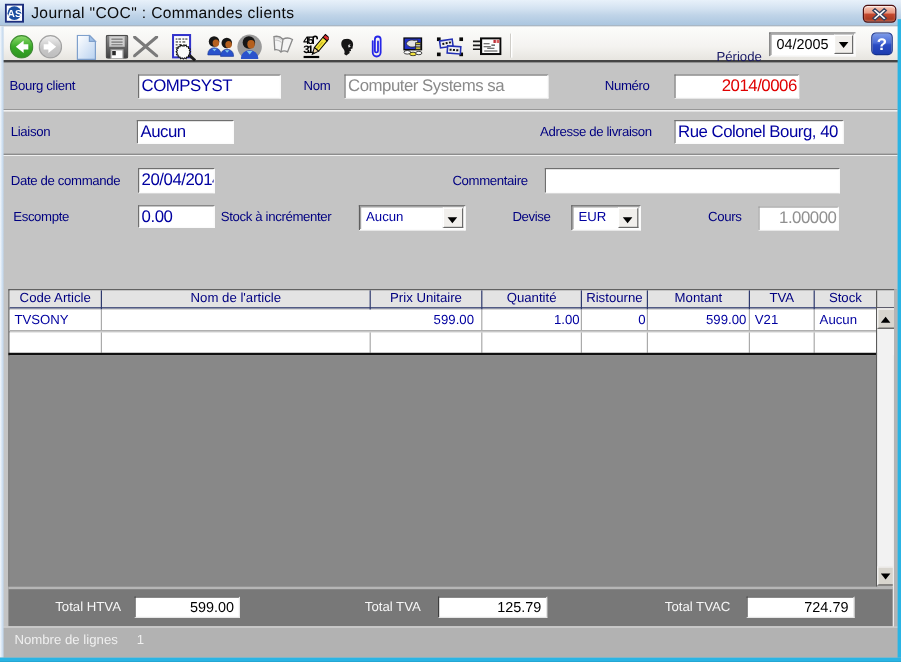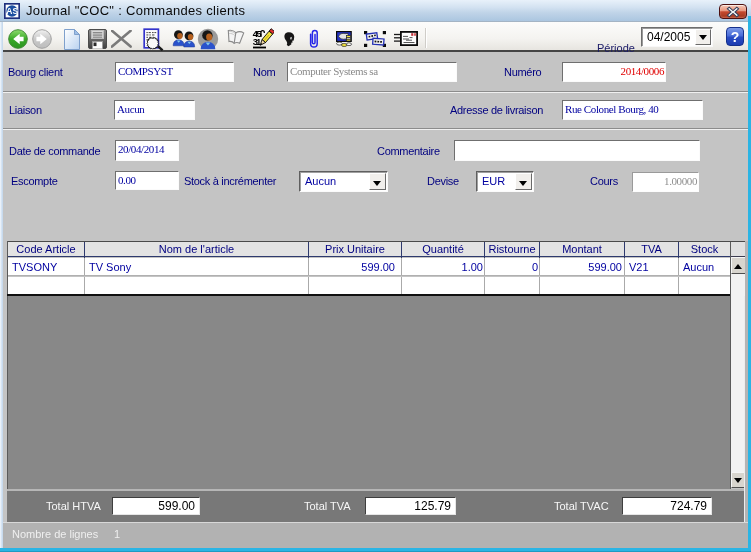--- a/index.html
+++ b/index.html
@@ -24,21 +24,21 @@
 #combo-periode { left:641px; top:27px; width:72px; height:20px; background:#fff;
   border:1px solid; border-color:#6e6e6e #f8f8f8 #f8f8f8 #6e6e6e; box-shadow:inset 1px 1px 0 #9b9b9b; }
 #combo-periode .txt { position:absolute; left:5px; top:2px; font-size:12px; color:#000; }
 #helpbtn { left:726px; top:27px; width:18px; height:19px; border-radius:4px;
   background:linear-gradient(#7c9ae8 0%, #4a6cd8 45%, #2a4cc4 55%, #1c3cb0 100%);
   border:1px solid #15308c; }
 #helpbtn span{ position:absolute; left:0; right:0; top:1px; text-align:center; font-size:14px; font-weight:bold; color:#fff; }
 
 .lbl { position:absolute; font-size:11px; color:#000080; letter-spacing:-0.3px; }
 .fld { position:absolute; background:#fff; border:1px solid; border-color:#6f6f6f #fbfbfb #fbfbfb #6f6f6f;
-  font-size:11px; color:#0000a0; line-height:17px; padding:0 1px 0 2px; letter-spacing:-0.4px; white-space:nowrap; overflow:hidden;font-family:Liberation Serif, serif; }
+  font-size:14px; color:#0000a0; line-height:17px; padding:0 1px 0 2px; letter-spacing:-0.4px; white-space:nowrap; overflow:hidden; }
 .sep { position:absolute; left:0; width:748px; height:2px;
   background:linear-gradient(#8c8c8c 0,#8c8c8c 50%,#f0f0f0 50%,#f0f0f0 100%); }
 .combo { position:absolute; background:#fff; border:1px solid; border-color:#5f5f5f #fbfbfb #fbfbfb #5f5f5f;
   box-shadow:inset 1px 1px 0 #a0a0a0; }
 .combo .txt { position:absolute; left:5px; top:3px; font-size:11px; color:#0000a0; }
 .combo .btn { position:absolute; right:1px; top:1px; bottom:1px; width:17px; background:#f1efec;
   border:1px solid; border-color:#ffffff #6a6a6a #6a6a6a #ffffff; }
 .combo .btn:after { content:""; position:absolute; left:3px; top:7px; width:0; height:0;
   border:4.5px solid transparent; border-top:5px solid #000; }
 
@@ -322,21 +322,20 @@
   <div class="hcell" style="left:301px; width:93px;">Prix Unitaire</div>
   <div class="hcell" style="left:394px; width:83px;">Quantité</div>
   <div class="hcell" style="left:477px; width:55px;">Ristourne</div>
   <div class="hcell" style="left:532px; width:85px;">Montant</div>
   <div class="hcell" style="left:617px; width:54px;">TVA</div>
   <div class="hcell" style="left:671px; width:51px; border-right:none;">Stock</div>
 </div>
 <div class="abs" id="hsb"></div>
 <div class="trow" style="top:258px; height:18px; border-bottom:1px solid #b0b0b0;">
   <div class="tcell" style="left:0; width:77px;">TVSONY</div>
-  <div class="tcell" style="left:77px; width:224px;">TV Sony</div>
   <div class="tcell num" style="left:301px; width:93px; padding-right:6px;">599.00</div>
   <div class="tcell num" style="left:394px; width:83px;">1.00</div>
   <div class="tcell num" style="left:477px; width:55px;">0</div>
   <div class="tcell num" style="left:532px; width:85px; padding-right:2px;">599.00</div>
   <div class="tcell" style="left:617px; width:54px;">V21</div>
   <div class="tcell" style="left:671px; width:51px; border-right:none;">Aucun</div>
 </div>
 <div class="trow" style="top:277px; height:17px;">
   <div class="tcell" style="left:0; width:77px;"></div>
   <div class="tcell" style="left:77px; width:224px;"></div>

